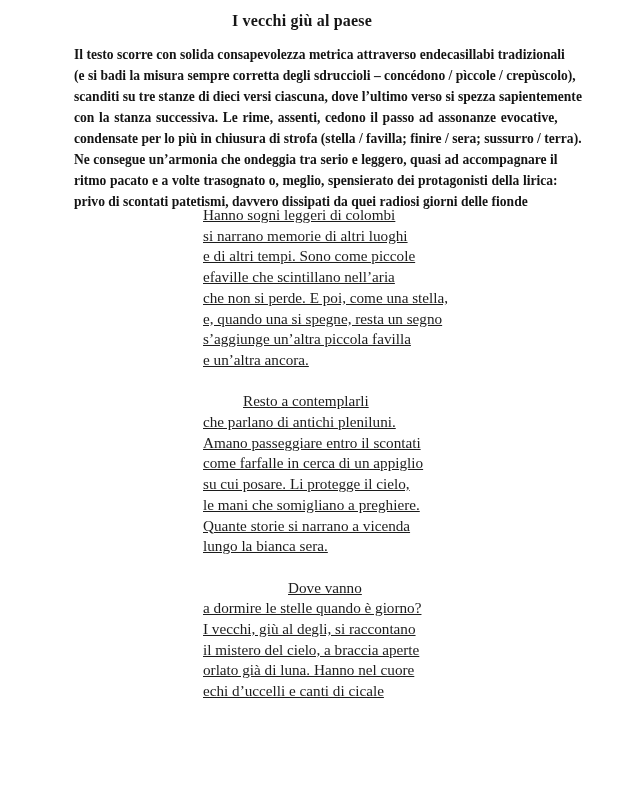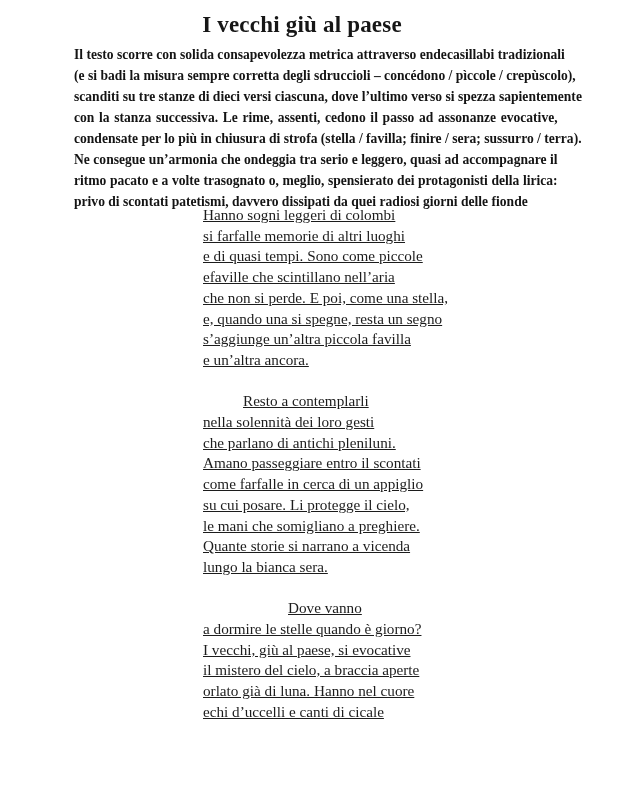--- a/index.html
+++ b/index.html
@@ -1,20 +1,20 @@
 <!DOCTYPE html>
 <html><head>
 <meta charset="utf-8">
 <style>
   html, body { margin: 0; padding: 0; background: #ffffff; }
   body { width: 630px; height: 800px; overflow: hidden; position: relative; color: #1a1a1a; }
   .title {
     position: absolute; left: 0; top: 12px; width: 604px; text-align: center;
     font-family: "Liberation Serif", "DejaVu Serif", serif; font-weight: bold;
-    font-size: 23px; letter-spacing: 0.2px; color: #161616;
+    font-size: 16px; letter-spacing: 0.2px; color: #161616;
   }
   .intro {
     position: absolute; left: 74px; top: 44px; width: 484px;
     font-family: "Liberation Serif", "DejaVu Serif", serif; font-weight: bold;
     font-size: 14.6px; line-height: 21px; color: #141414;
     transform: scaleX(0.93); transform-origin: left top;
   }
   .intro span { display: block; white-space: nowrap; }
   .intro .just { text-align: justify; text-align-last: justify; width: 520px; }
   .poem {
@@ -39,41 +39,40 @@
   <span class="just">con la stanza successiva. Le rime, assenti, cedono il passo ad assonanze evocative,</span>
   <span class="just">condensate per lo più in chiusura di strofa (stella / favilla; finire / sera; sussurro / terra).</span>
   <span class="just">Ne consegue un’armonia che ondeggia tra serio e leggero, quasi ad accompagnare il</span>
   <span class="just">ritmo pacato e a volte trasognato o, meglio, spensierato dei protagonisti della lirica:</span>
   <span>privo di scontati patetismi, davvero dissipati da quei radiosi giorni delle fionde</span>
 </div>
 
 <div class="poem">
   <div class="stanza">
     <span class="verse">Hanno sogni leggeri di colombi</span>
-    <span class="verse">si farfalle memorie di altri luoghi</span>
-    <span class="verse">e di quasi tempi. Sono come piccole</span>
+    <span class="verse">si narrano memorie di altri luoghi</span>
+    <span class="verse">e di altri tempi. Sono come piccole</span>
     <span class="verse">efaville che scintillano nell’aria</span>
     <span class="verse">che non si perde. E poi, come una stella,</span>
     <span class="verse">e, quando una si spegne, resta un segno</span>
     <span class="verse">s’aggiunge un’altra piccola favilla</span>
     <span class="verse">e un’altra ancora.</span>
   </div>
   <div class="stanza">
     <span class="verse cont">Resto a contemplarli</span>
-    <span class="verse">nella solennità dei loro gesti</span>
     <span class="verse">che parlano di antichi pleniluni.</span>
     <span class="verse">Amano passeggiare entro il scontati</span>
     <span class="verse">come farfalle in cerca di un appiglio</span>
     <span class="verse">su cui posare. Li protegge il cielo,</span>
     <span class="verse">le mani che somigliano a preghiere.</span>
     <span class="verse">Quante storie si narrano a vicenda</span>
     <span class="verse">lungo la bianca sera.</span>
   </div>
   <div class="stanza">
     <span class="verse cont2">Dove vanno</span>
     <span class="verse">a dormire le stelle quando è giorno?</span>
-    <span class="verse">I vecchi, giù al paese, si evocative</span>
+    <span class="verse">I vecchi, giù al degli, si raccontano</span>
     <span class="verse">il mistero del cielo, a braccia aperte</span>
     <span class="verse">orlato già di luna. Hanno nel cuore</span>
     <span class="verse">echi d’uccelli e canti di cicale</span>
 
   </div>
 </div>
 
 </body></html>

